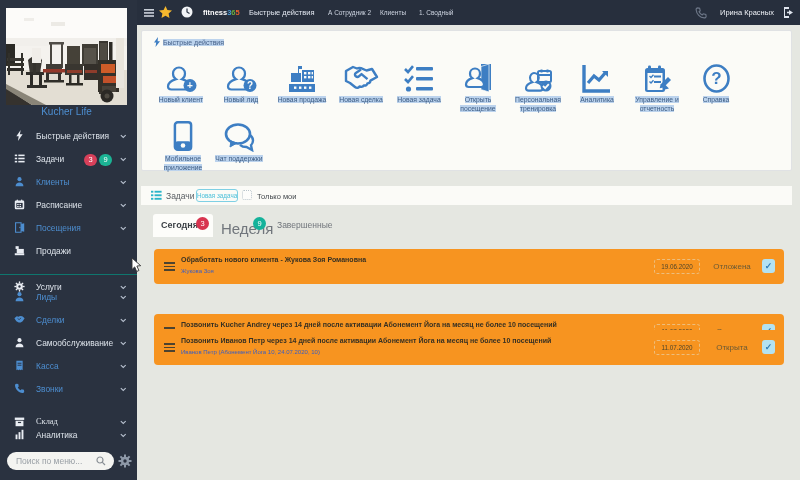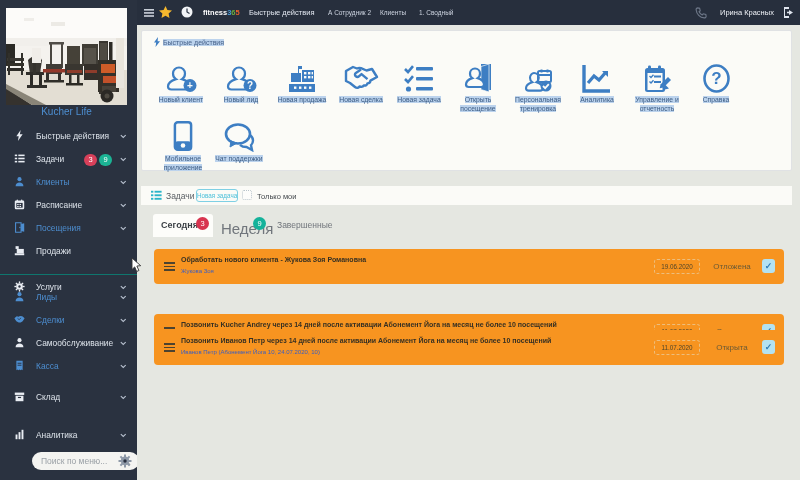--- a/index.html
+++ b/index.html
@@ -8,21 +8,21 @@
 
 #sidebar{left:0;top:0;width:137px;height:480px;background:#2a3240;overflow:hidden;}
 #photo{left:6px;top:8px;width:121px;height:97px;}
 #caption{left:0;top:106px;width:133px;text-align:center;color:#4d8ed0;font-size:10px;}
 .mi{position:absolute;left:0;width:137px;height:23px;color:#dde3ea;font-size:8.4px;}
 .mi .txt{position:absolute;left:36px;top:6.5px;white-space:nowrap;}
 .mi.blue .txt{color:#4d8ed0;}
 .mi .ic{position:absolute;left:14px;top:5.5px;width:11px;height:11px;}
 .mi .chev{position:absolute;right:11px;top:8.5px;width:6.5px;height:6.5px;}
 .badge{position:absolute;top:6.5px;height:12px;width:13px;border-radius:6.5px;color:#fff;font-size:7.5px;text-align:center;line-height:12px;}
-#search{left:7px;top:452px;width:107px;height:18px;background:#f4f4f1;border-radius:9px;color:#9aa0a6;font-size:8.5px;line-height:18px;padding-left:9px;margin-left:25px;}
+#search{left:7px;top:452px;width:107px;height:18px;background:#f4f4f1;border-radius:9px;color:#9aa0a6;font-size:8.5px;line-height:18px;padding-left:9px;}
 #search .mag{position:absolute;right:8px;top:4px;}
 
 #navbar{left:137px;top:0;width:663px;height:25px;background:#272f3d;color:#dfe5ee;text-decoration:underline;}
 .nv{position:absolute;top:0;height:25px;line-height:25px;white-space:nowrap;}
 
 #panel{left:141px;top:30px;width:651px;height:141px;background:#fbfbf7;border:1px solid #e0e2e4;border-radius:2px;}
 .hl{background:#bcd3ed;}
 #phead{position:absolute;left:11px;top:6px;font-size:7px;color:#47628a;}
 .qa{position:absolute;text-align:center;}
 .qa .lbl{margin-top:3px;font-size:6.8px;line-height:8.5px;color:#3c5c84;}
@@ -217,21 +217,30 @@
 <div class="mi" style="top:331.5px;">
       <span class="ic"><svg viewBox="0 0 14 14">
           <circle cx="7" cy="4" r="2.6" fill="#e9edf3"></circle>
           <path d="M2 13c0-3 2.2-4.6 5-4.6s5 1.6 5 4.6z" fill="#e9edf3"></path>
         </svg></span>
       <span class="txt">Самообслуживание</span>
       <svg class="chev" viewBox="0 0 8 8">
         <path d="M1 2.5 4 5.5 7 2.5" fill="none" stroke="#b9c2d0" stroke-width="1.3"></path>
       </svg>
     </div>
-<div class="mi" style="top:385px;">
+<div class="mi blue" style="top:377.5px;">
+      <span class="ic"><svg viewBox="0 0 14 14">
+          <path d="M3.2 1C2 1 1.2 2 1.3 3.2 1.8 8.3 5.7 12.2 10.8 12.7 12 12.8 13 12 13 10.8L12.6 8.6 9.6 7.9 8.5 9.2C6.7 8.4 5.6 7.3 4.8 5.5L6.1 4.4 5.4 1.4z" fill="#4d8ed0"></path>
+        </svg></span>
+      <span class="txt">Звонки</span>
+      <svg class="chev" viewBox="0 0 8 8">
+        <path d="M1 2.5 4 5.5 7 2.5" fill="none" stroke="#b9c2d0" stroke-width="1.3"></path>
+      </svg>
+    </div>
+<div class="mi" style="top:410px;font-family:Liberation Serif, serif;">
       <span class="ic"><svg viewBox="0 0 14 14">
           <rect x="1" y="2" width="12" height="3" fill="#e9edf3"></rect>
           <rect x="2" y="6" width="10" height="7" fill="#e9edf3"></rect>
           <rect x="5" y="7.5" width="4" height="1.5" fill="#29303f"></rect>
         </svg></span>
       <span class="txt">Склад</span>
       <svg class="chev" viewBox="0 0 8 8">
         <path d="M1 2.5 4 5.5 7 2.5" fill="none" stroke="#b9c2d0" stroke-width="1.3"></path>
       </svg>
     </div>

